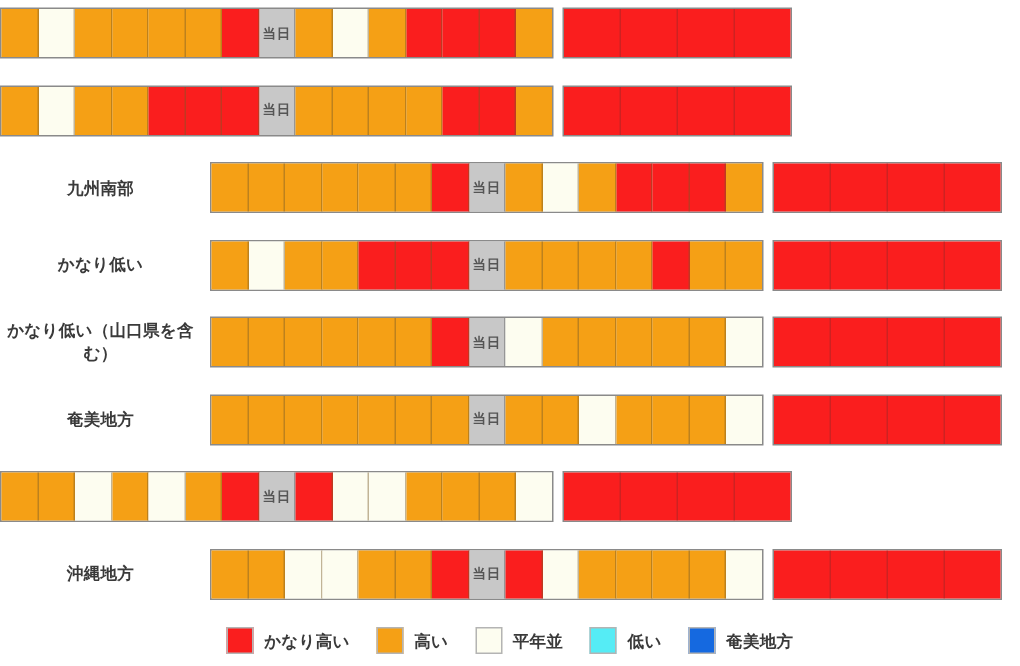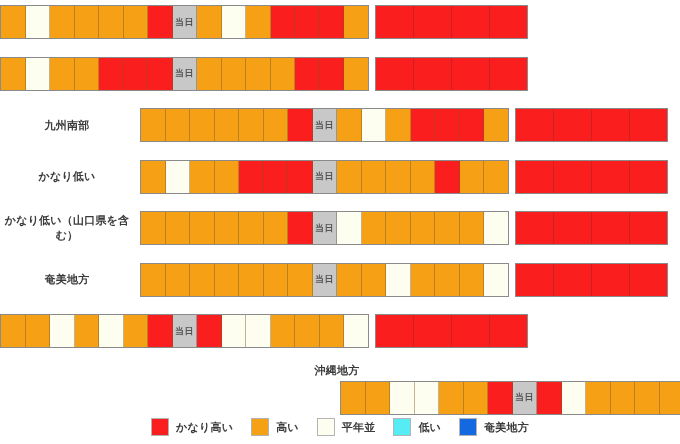--- a/index.html
+++ b/index.html
@@ -304,21 +304,21 @@
           <div class="cell" style="background: rgb(253, 253, 240);"></div>
         </div>
         <div class="bar-group secondary">
           <div class="cell" style="background: rgb(250, 30, 30);"></div>
           <div class="cell" style="background: rgb(250, 30, 30);"></div>
           <div class="cell" style="background: rgb(250, 30, 30);"></div>
           <div class="cell" style="background: rgb(250, 30, 30);"></div>
         </div>
       </div>
     </div>
-    <div class="row" style="top: 362.5px; flex-direction: column;">
+    <div class="row" style="top: 362.5px;">
       <div class="row-label">沖縄地方</div>
       <div class="bars">
         <div class="bar-group primary">
           <div class="cell" style="background: rgb(245, 160, 21);"></div>
           <div class="cell" style="background: rgb(245, 160, 21);"></div>
           <div class="cell" style="background: rgb(253, 253, 240);"></div>
           <div class="cell" style="background: rgb(253, 253, 240);"></div>
           <div class="cell" style="background: rgb(245, 160, 21);"></div>
           <div class="cell" style="background: rgb(245, 160, 21);"></div>
           <div class="cell" style="background: rgb(250, 30, 30);"></div>

